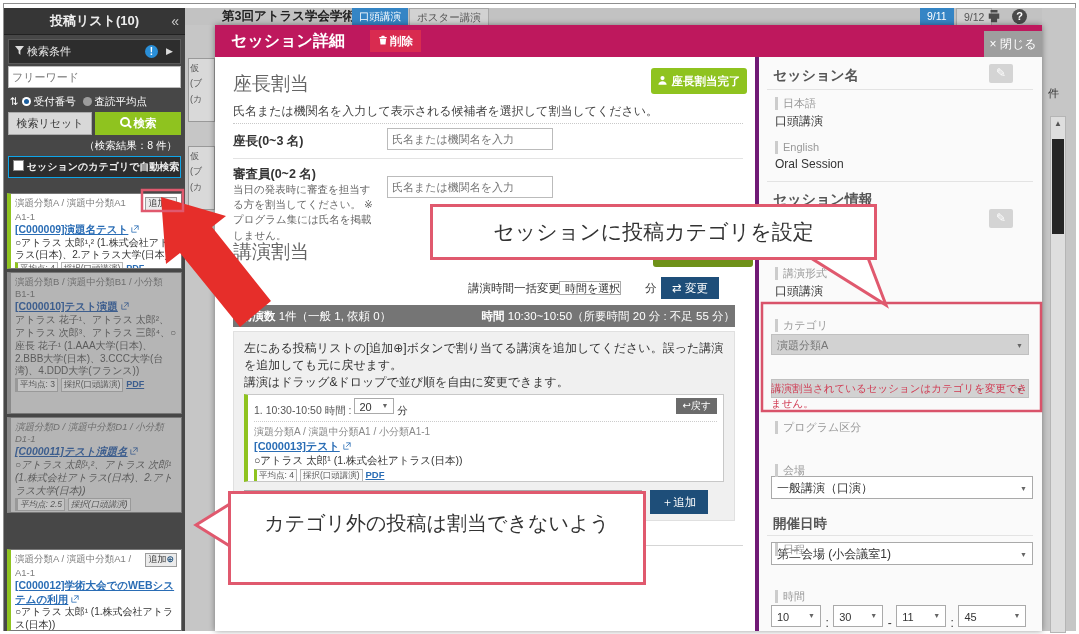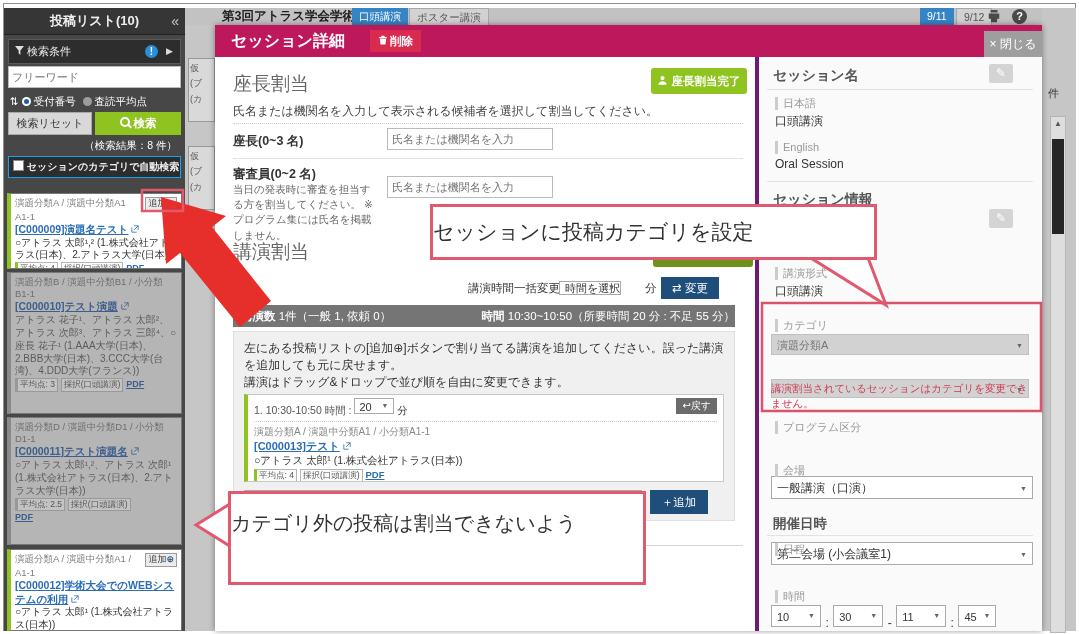--- a/index.html
+++ b/index.html
@@ -47,21 +47,21 @@
   .sel::after{content:"▼";position:absolute;right:5px;top:50%;transform:translateY(-50%);font-size:7px;color:#666;}
   .sel.dis{background:#d2d2d2;color:#777;border-color:#c0c0c0;}
   .lbl{color:#999;font-size:11px;border-left:3px solid #ccc;padding-left:5px;line-height:1.2;}
   .val{color:#333;font-size:12px;}
   .statsbar{background:#757575;color:#fff;font-size:11.5px;line-height:22px;}
   .mag{display:inline-block;width:6px;height:6px;border:2px solid #fff;border-radius:50%;position:relative;margin-right:4px;vertical-align:0px;}
   .mag::after{content:"";position:absolute;width:5px;height:2px;background:#fff;transform:rotate(45deg);right:-4px;bottom:-2px;}
   .pencil-btn{position:absolute;width:24px;height:19px;background:#d4d4d4;color:#fff;text-align:center;font-size:12px;line-height:19px;border-radius:2px;}
   .panel{position:absolute;left:540px;top:32px;width:287px;height:574px;background:#fafafa;border-left:4px solid #701a75;box-sizing:border-box;}
   
-  .callout{position:absolute;background:#fff;border:3px solid #e0596e;z-index:30;color:#333;}
+  .callout{position:absolute;background:#fff;border:3px solid #e0596e;z-index:30;color:#333;text-align:center;}
   .overlay{position:absolute;left:0;top:0;z-index:20;pointer-events:none;}
   .icon-btn{text-align:center;}
 </style>
 </head>
 <body>
 
 <div id="app">
   <div class="frame"></div>
 
   <div class="topstrip">
@@ -149,21 +149,21 @@
 
     <div class="card disabled" style="top:264px;height:142px;">
       <div class="meta">演題分類B / 演題中分類B1 / 小分類B1-1</div>
       <div><span class="lnk">[C000010]テスト演題</span> <svg width="8" height="8" viewBox="0 0 10 10">
             <path fill="none" stroke="#3d5e8e" d="M1 3v6h6M4 1h5v5M9 1L4 6"></path>
           </svg></div>
       <div>アトラス 花子¹、アトラス 太郎²、アトラス 次郎³、アトラス 三郎⁴、○座長 花子¹ (1.AAA大学(日本)、2.BBB大学(日本)、3.CCC大学(台湾)、4.DDD大学(フランス))</div>
       <div><span class="badge score">平均点: 3</span> <span class="badge">採択(口頭講演)</span> <span class="lnk" style="font-size:9px;">PDF</span></div>
     </div>
 
-    <div class="card disabled" style="top:409px;height:128px;">
+    <div class="card disabled" style="top:409px;height:96px;font-style:italic;">
       <div class="meta">演題分類D / 演題中分類D1 / 小分類D1-1</div>
       <div><span class="lnk">[C000011]テスト演題名</span> <svg width="8" height="8" viewBox="0 0 10 10">
             <path fill="none" stroke="#3d5e8e" d="M1 3v6h6M4 1h5v5M9 1L4 6"></path>
           </svg></div>
       <div>○アトラス 太郎¹,²、アトラス 次郎¹ (1.株式会社アトラス(日本)、2.アトラス大学(日本))</div>
       <div><span class="badge score">平均点: 2.5</span> <span class="badge">採択(口頭講演)</span></div>
       <div><span class="lnk" style="font-size:9px;">PDF</span></div>
     </div>
 
     <div class="card" style="top:541px;height:82px;">
@@ -282,21 +282,21 @@
       <div class="lbl abs" style="left:16px;top:486px;">日程</div>
 
       <div class="lbl abs" style="left:16px;top:533px;">時間</div>
       <div class="abs" style="left:12px;top:548px;width:270px;">
         <span class="sel" style="display:inline-block;width:50px;height:22px;line-height:22px;padding-left:5px;">10</span>
         <span style="font-size:12px;color:#333;">:</span>
         <span class="sel" style="display:inline-block;width:50px;height:22px;line-height:22px;padding-left:5px;">30</span>
         <span style="font-size:12px;color:#333;">-</span>
         <span class="sel" style="display:inline-block;width:50px;height:22px;line-height:22px;padding-left:5px;">11</span>
         <span style="font-size:12px;color:#333;">:</span>
-        <span class="sel" style="display:inline-block;width:38px;height:22px;line-height:22px;padding-left:5px;">45</span>
+        <span class="sel" style="display:inline-block;width:68px;height:22px;line-height:22px;padding-left:5px;">45</span>
       </div>
     </div>
   </div>
 
   <svg class="overlay" width="1079" height="634" viewBox="0 0 1079 634">
     <polygon points="161,197 226,216 212,227 271,301 240,327 180,253 166,264" fill="#e62e2a"></polygon>
     <rect x="142" y="190" width="41" height="21" fill="none" stroke="#e0596e" stroke-width="2.5"></rect>
     <rect x="762" y="303" width="279" height="108" fill="none" stroke="#d9536a" stroke-width="2.5"></rect>
     <polygon points="798,250 865,250 886,305" fill="#ffffff" stroke="#e0596e" stroke-width="3"></polygon>
     <polygon points="233,502 196,525 233,548" fill="#ffffff" stroke="#e0596e" stroke-width="3"></polygon>

